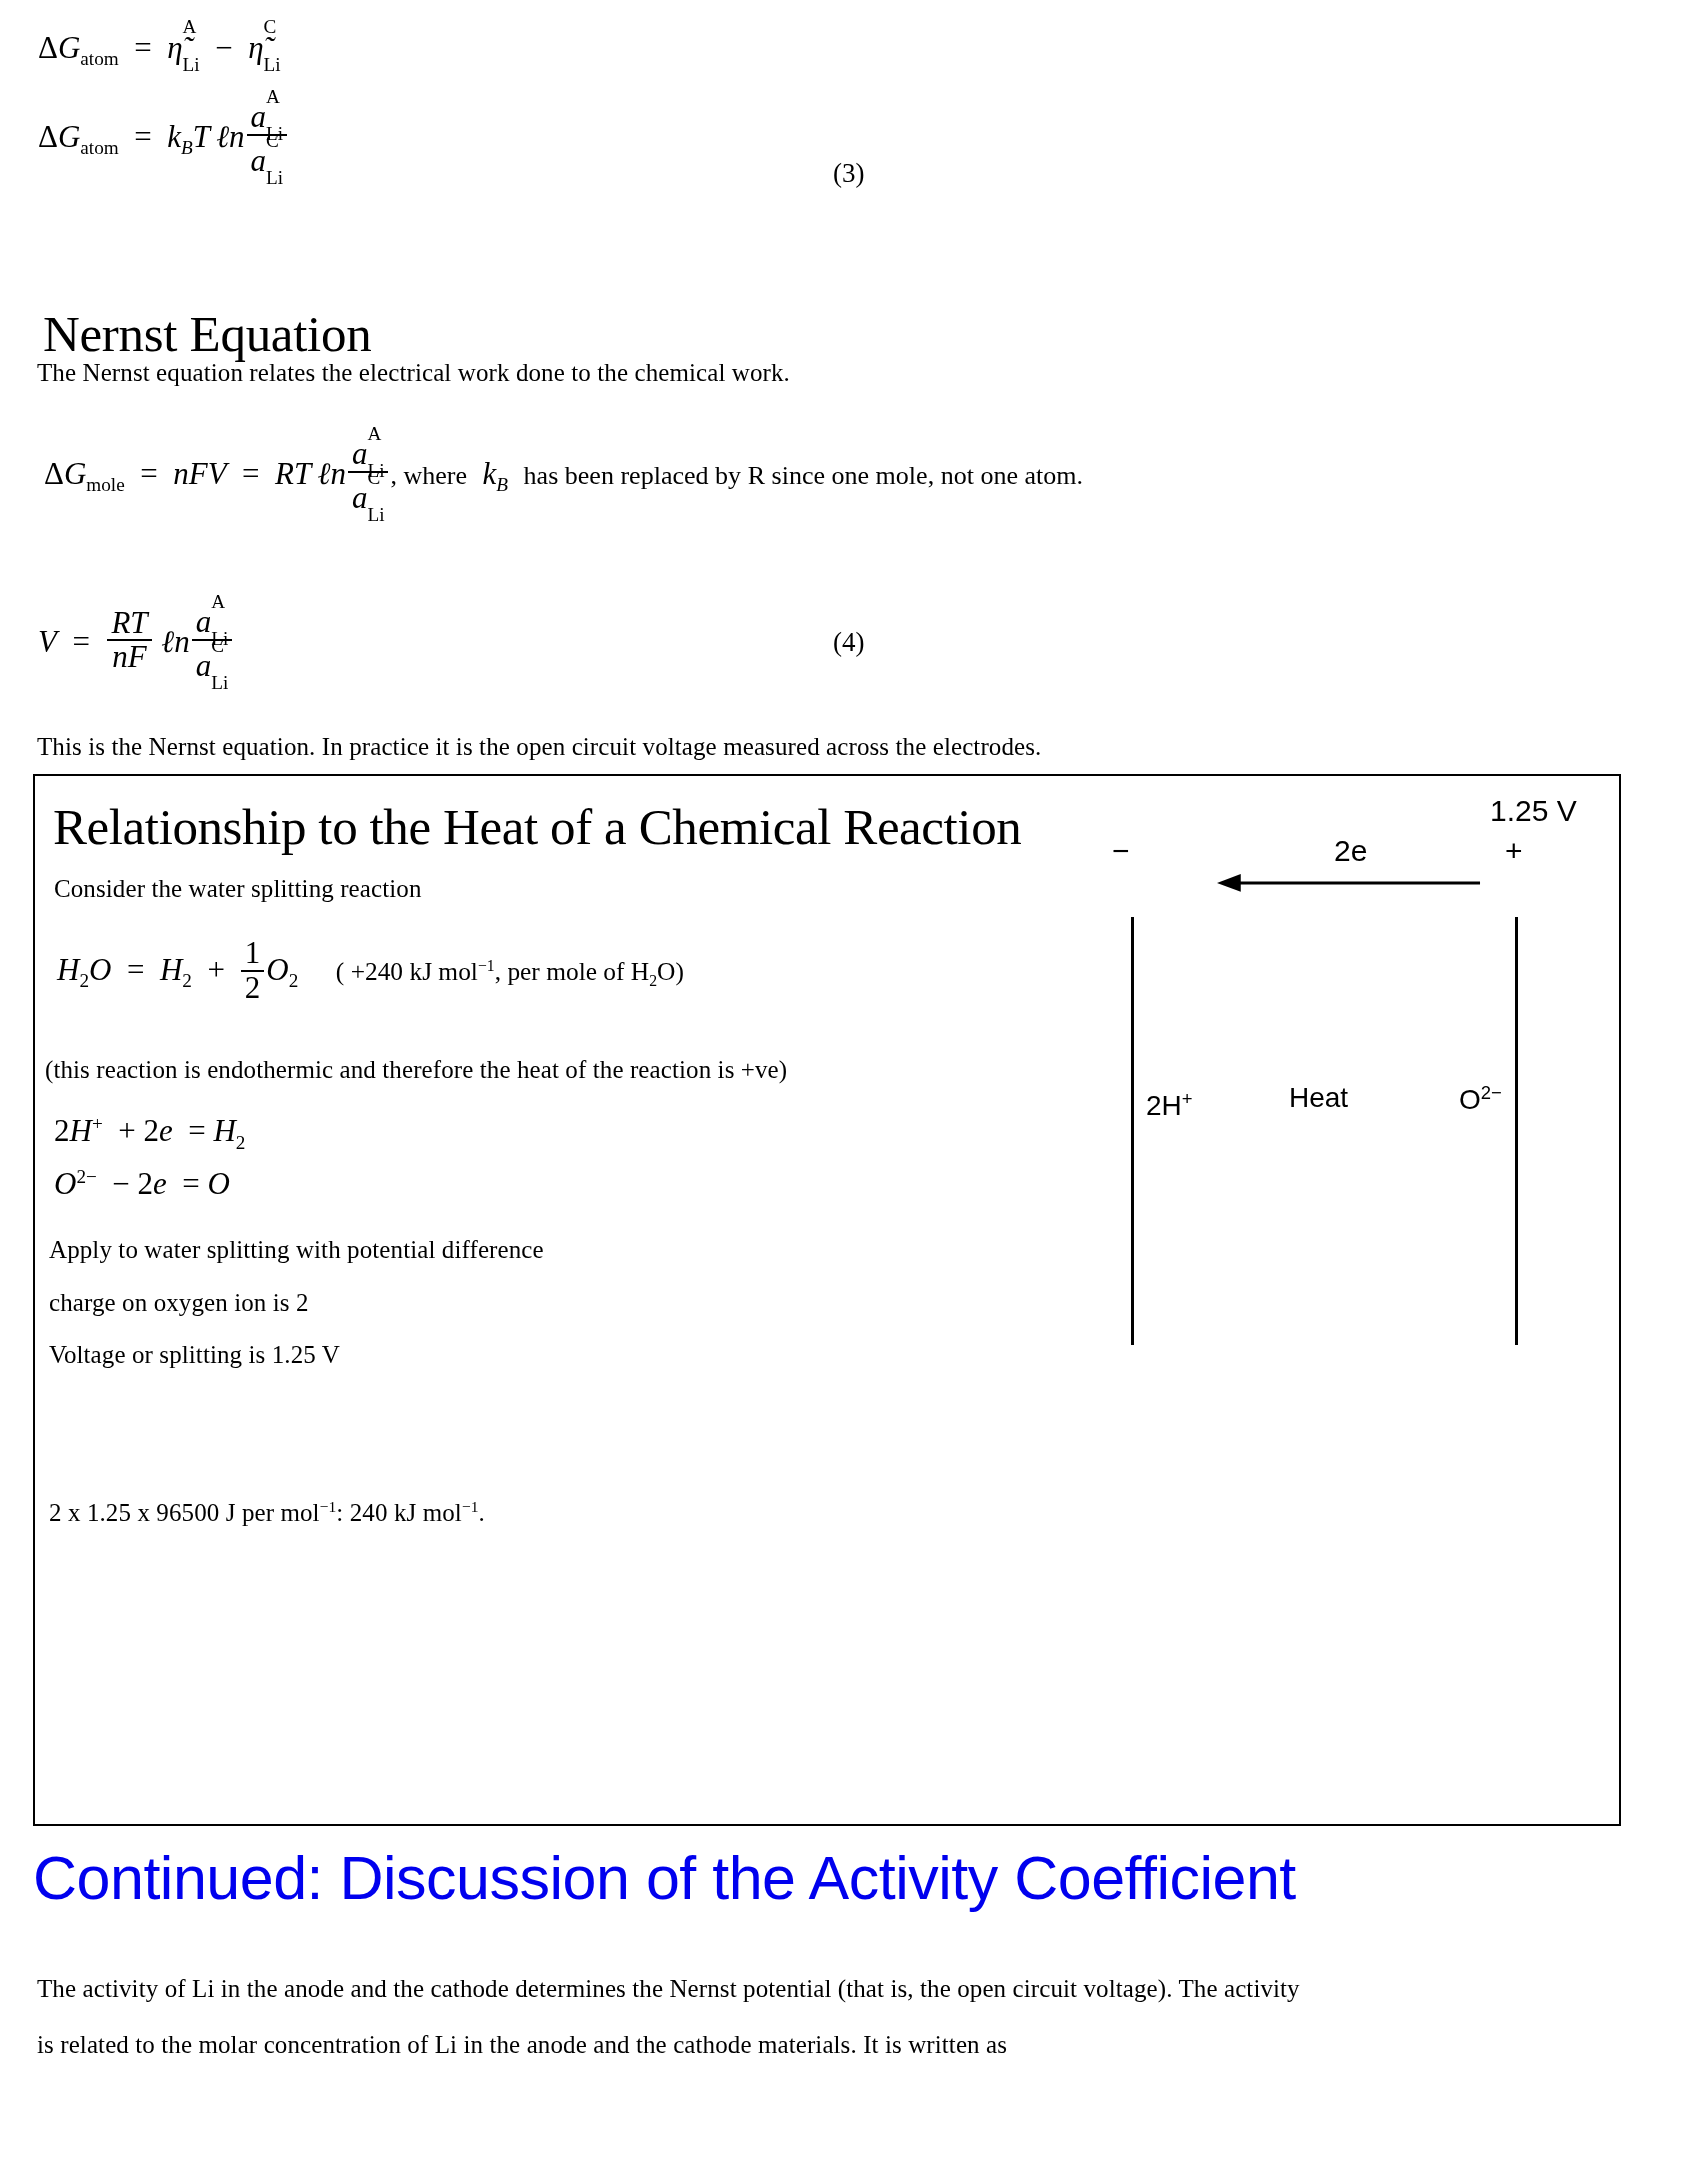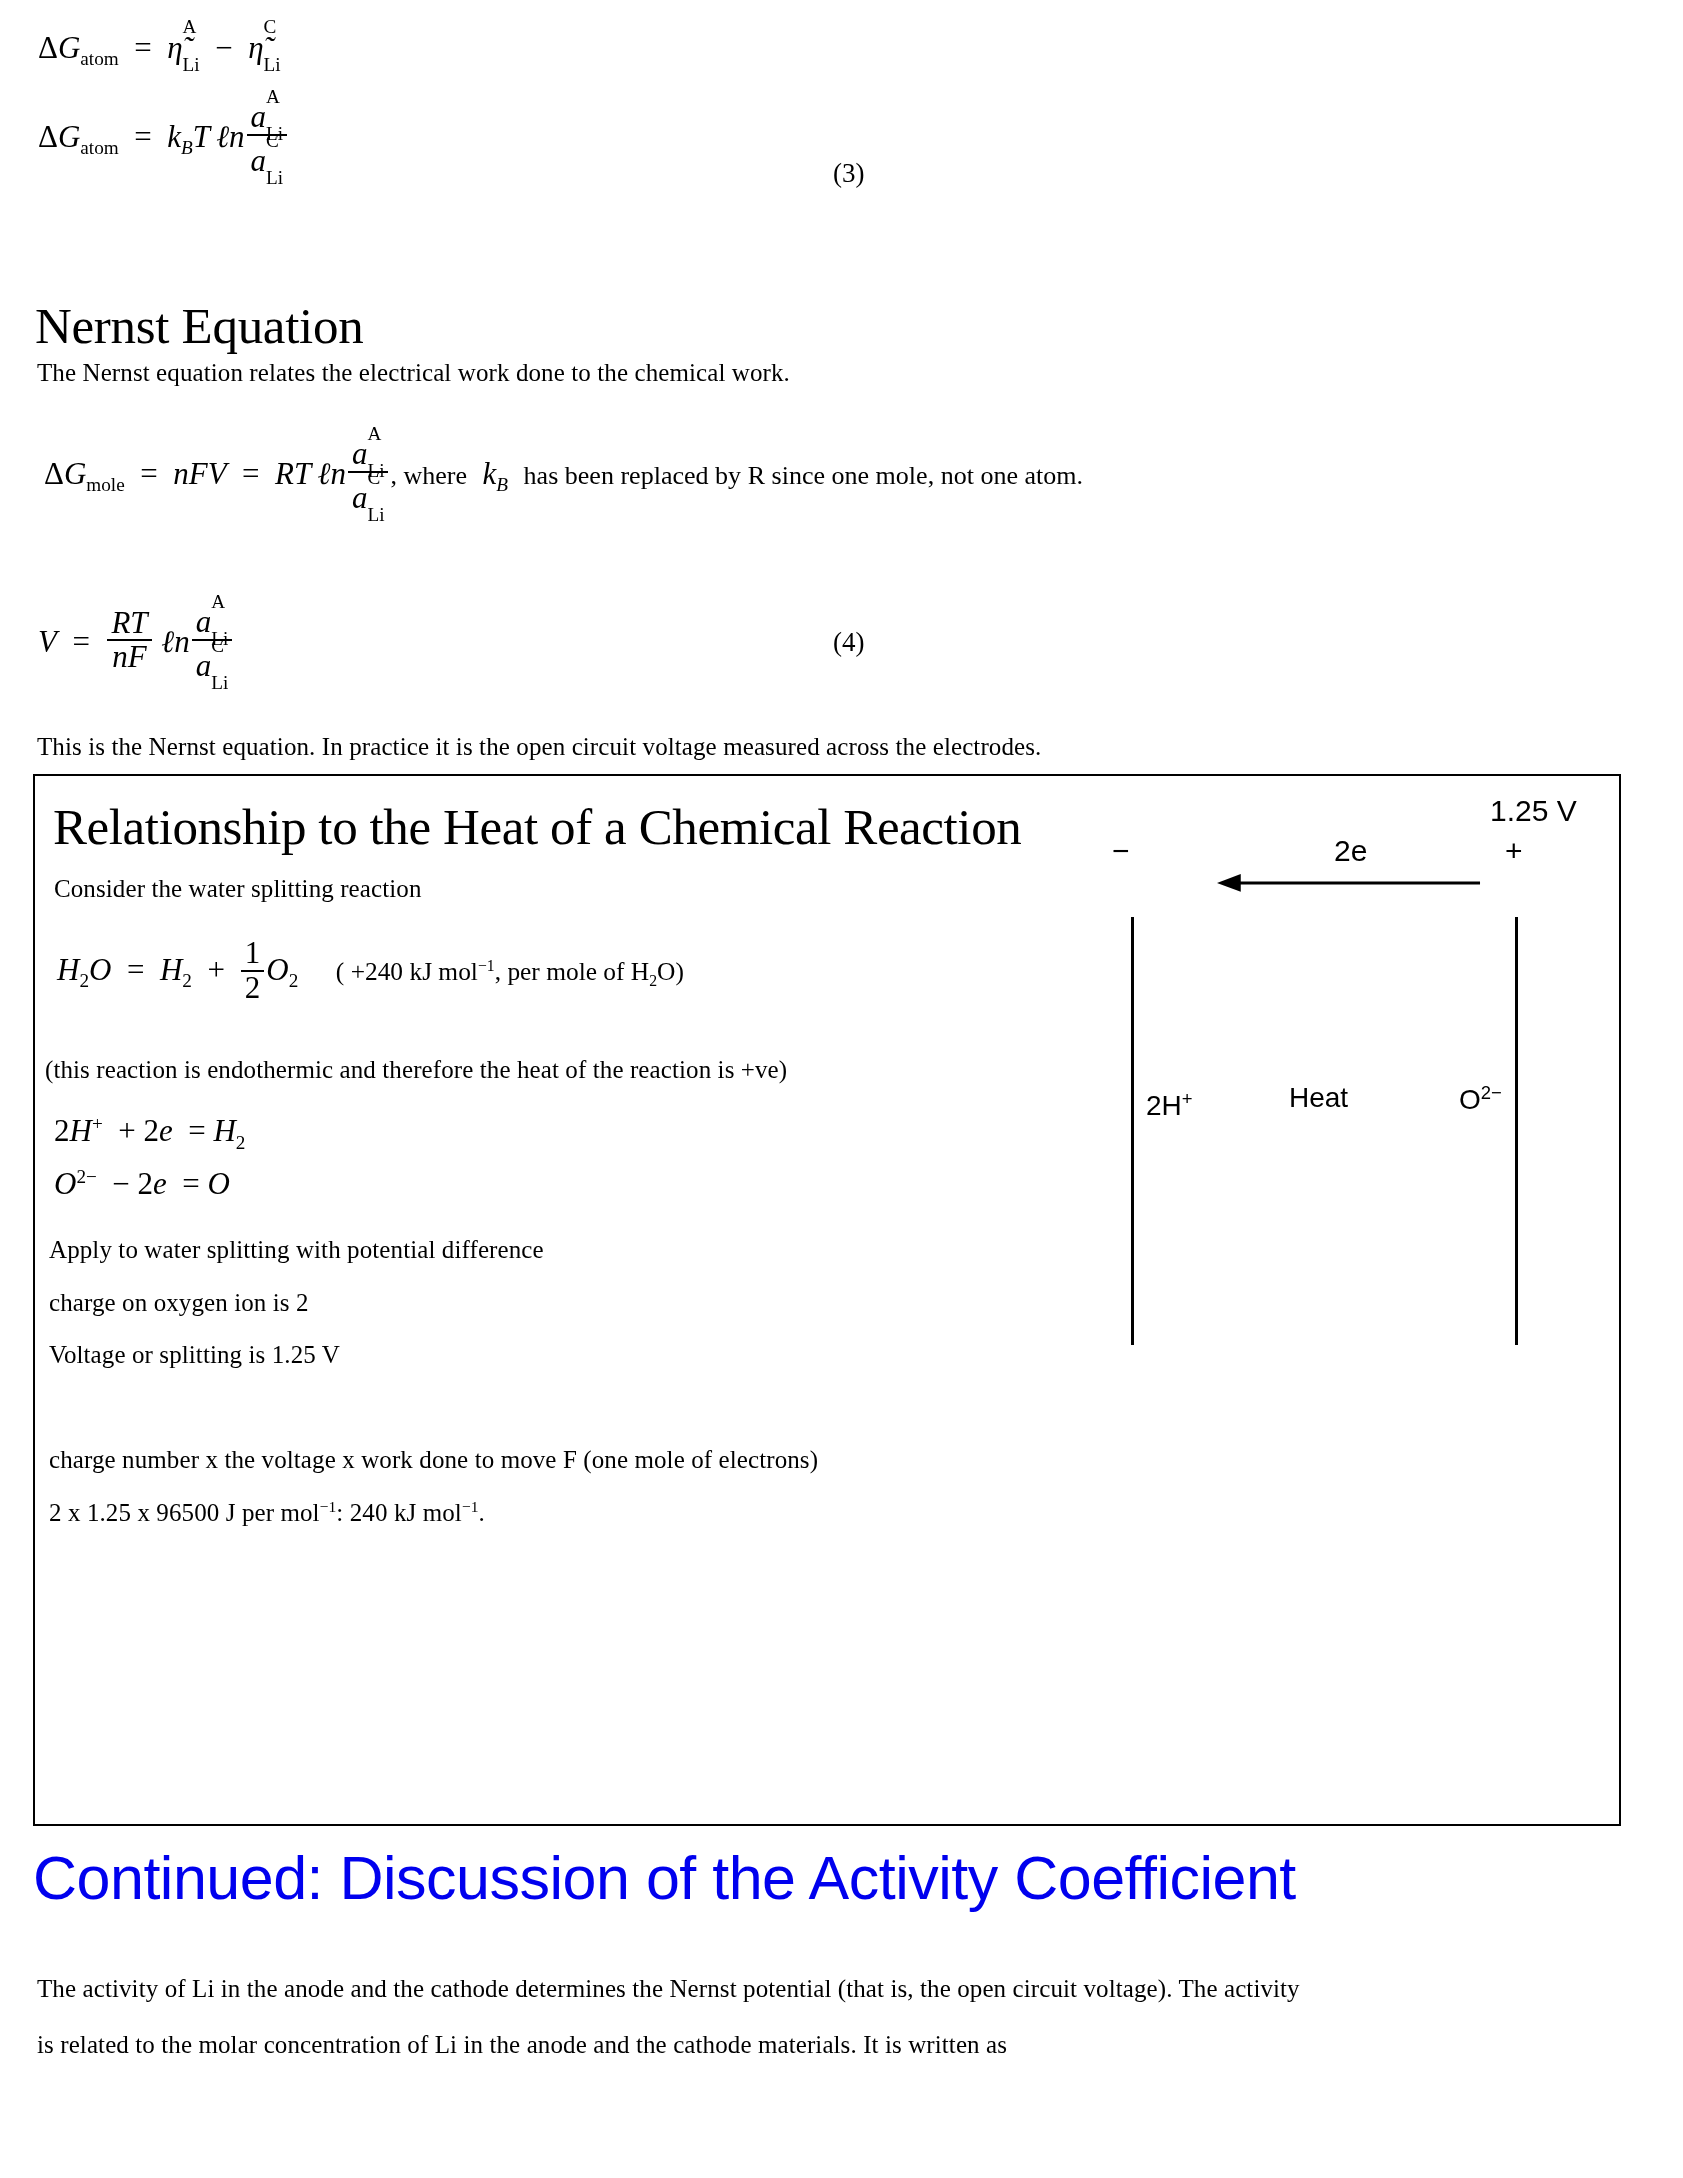--- a/index.html
+++ b/index.html
@@ -54,21 +54,21 @@
     font-size: 25px;
     line-height: 1.38;
     letter-spacing: 0.1px;
   }
   .eqline { font-size: 31px; white-space: nowrap; }
   .eqnum { font-size: 27px; }
 
   h1.sec {
     font-size: 51px;
     font-weight: normal;
-    margin: 0;
+    margin: 8px;
     letter-spacing: -0.3px;
   }
 
   
   #reaction-box {
     position: absolute;
     left: 33px;
     top: 774px;
     width: 1588px;
     height: 1052px;
@@ -189,21 +189,20 @@
     &nbsp;<span class="mup">=</span>&nbsp;<span class="mi">O</span>
   </div>
 
   <div class="pg body-text" style="left:14px; top:457px;">Apply to water splitting with potential difference</div>
 
   <div class="pg body-text" style="left:14px; top:510px;">charge on oxygen ion is 2</div>
 
   <div class="pg body-text" style="left:14px; top:562px;">Voltage or splitting is 1.25 V</div>
 
 
-  <div class="pg body-text" style="left:14px; top:667px;">charge number x the voltage x work done to move F (one mole of electrons)</div>
 
   <div class="pg body-text" style="left:14px; top:720px;"><span>2  x 1.25  x  96500   J per mol</span><span class="supn" style="font-style:normal">−1</span><span>:  240 kJ mol</span><span class="supn" style="font-style:normal">−1</span><span>.</span></div>
 </div>
 
 <div id="electrolysis-diagram">
 
   <div class="electrode" style="left:72px; top:71px; height:428px;"></div>
 
   <div class="electrode" style="left:456px; top:71px; height:428px;"></div>
 

